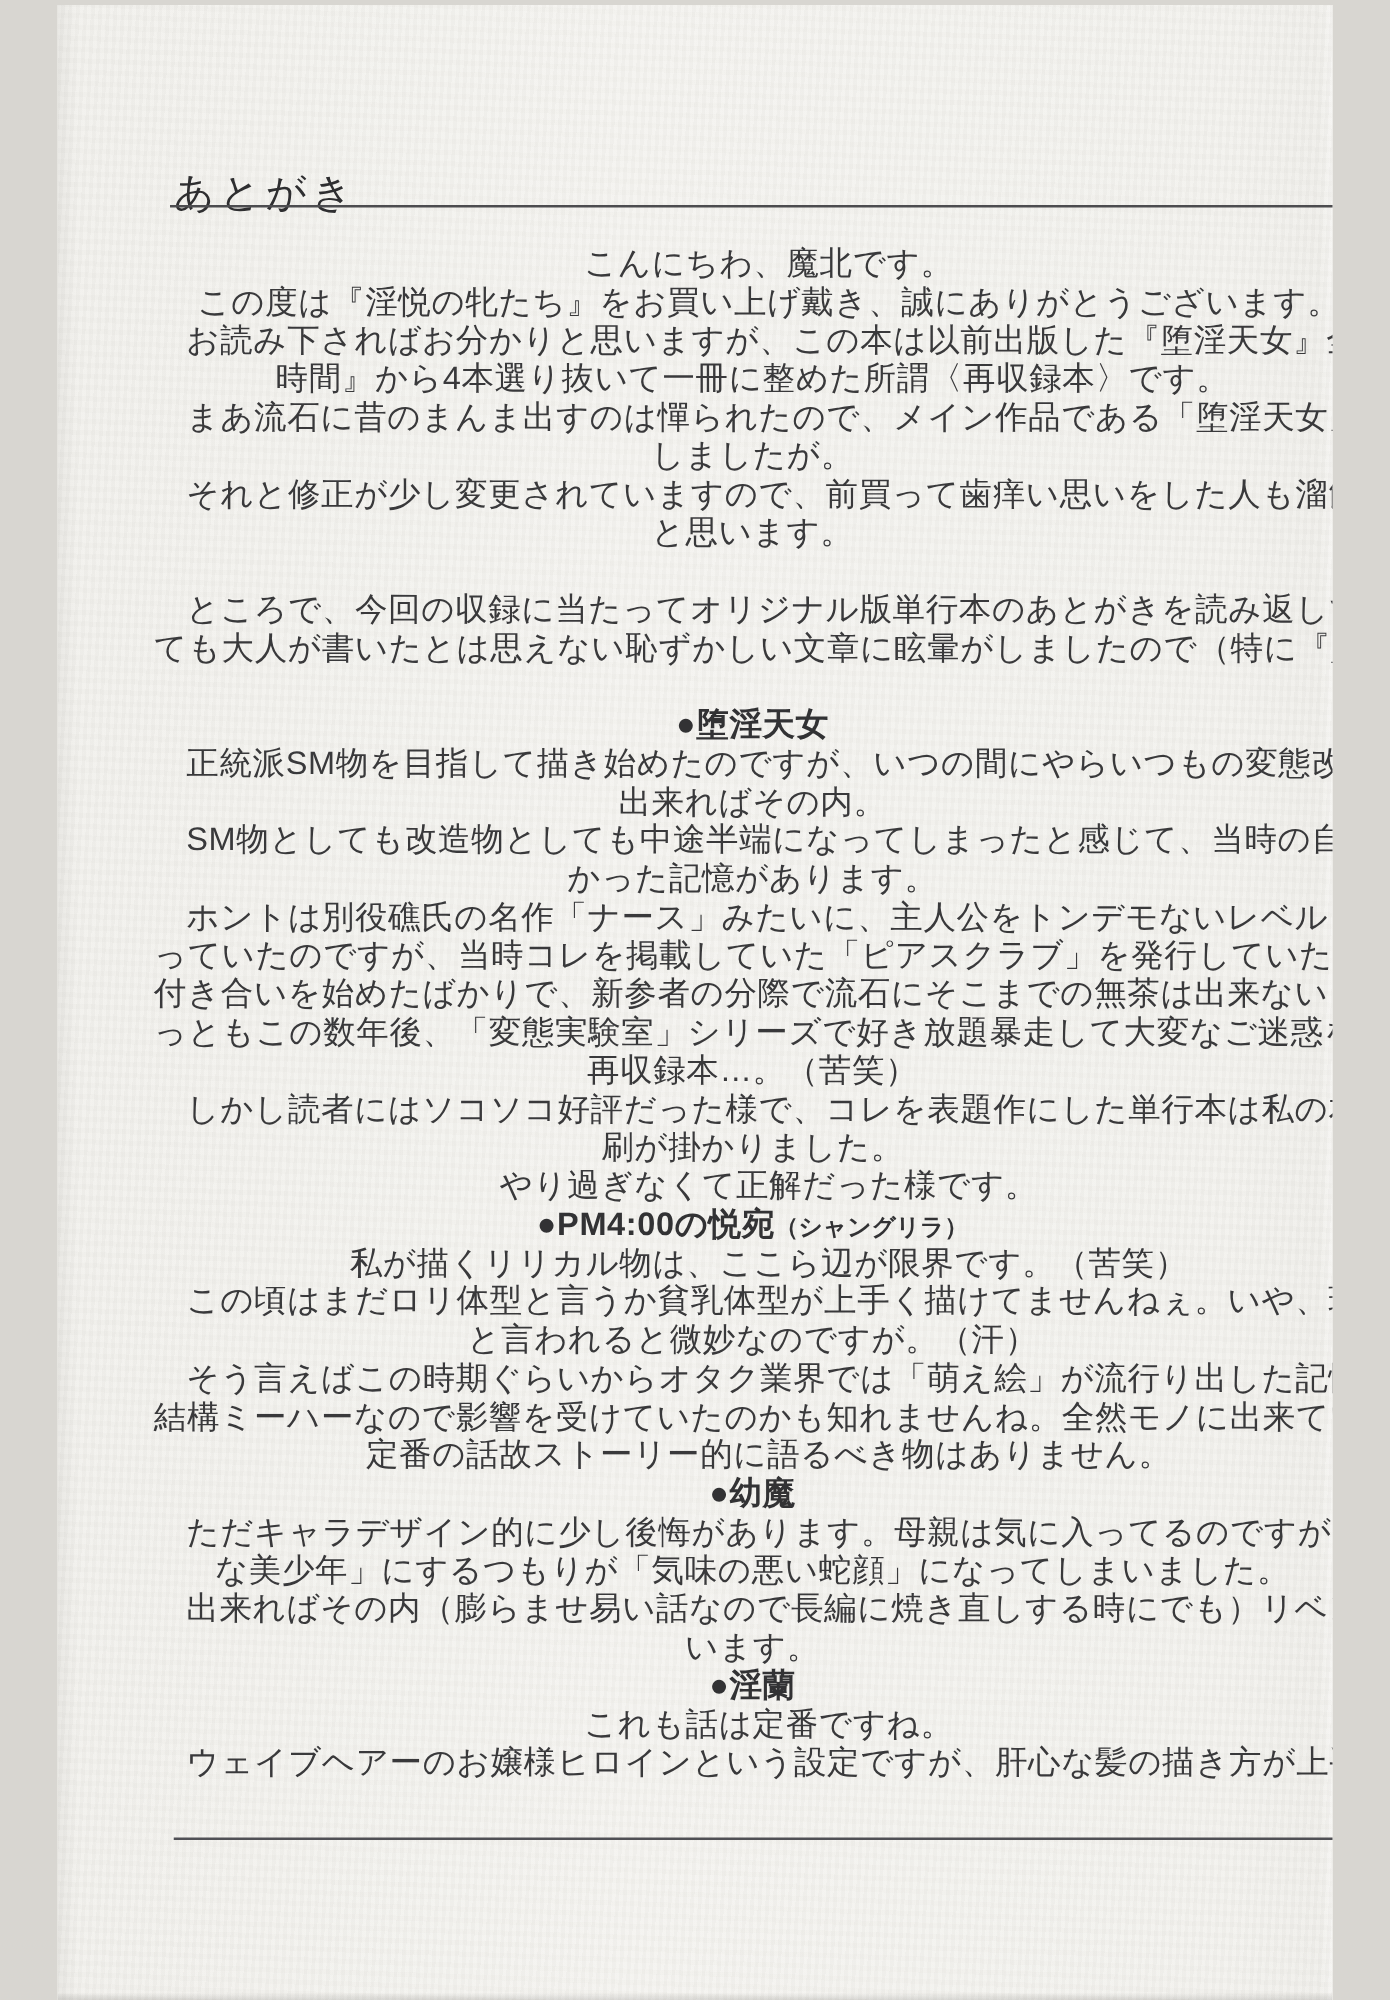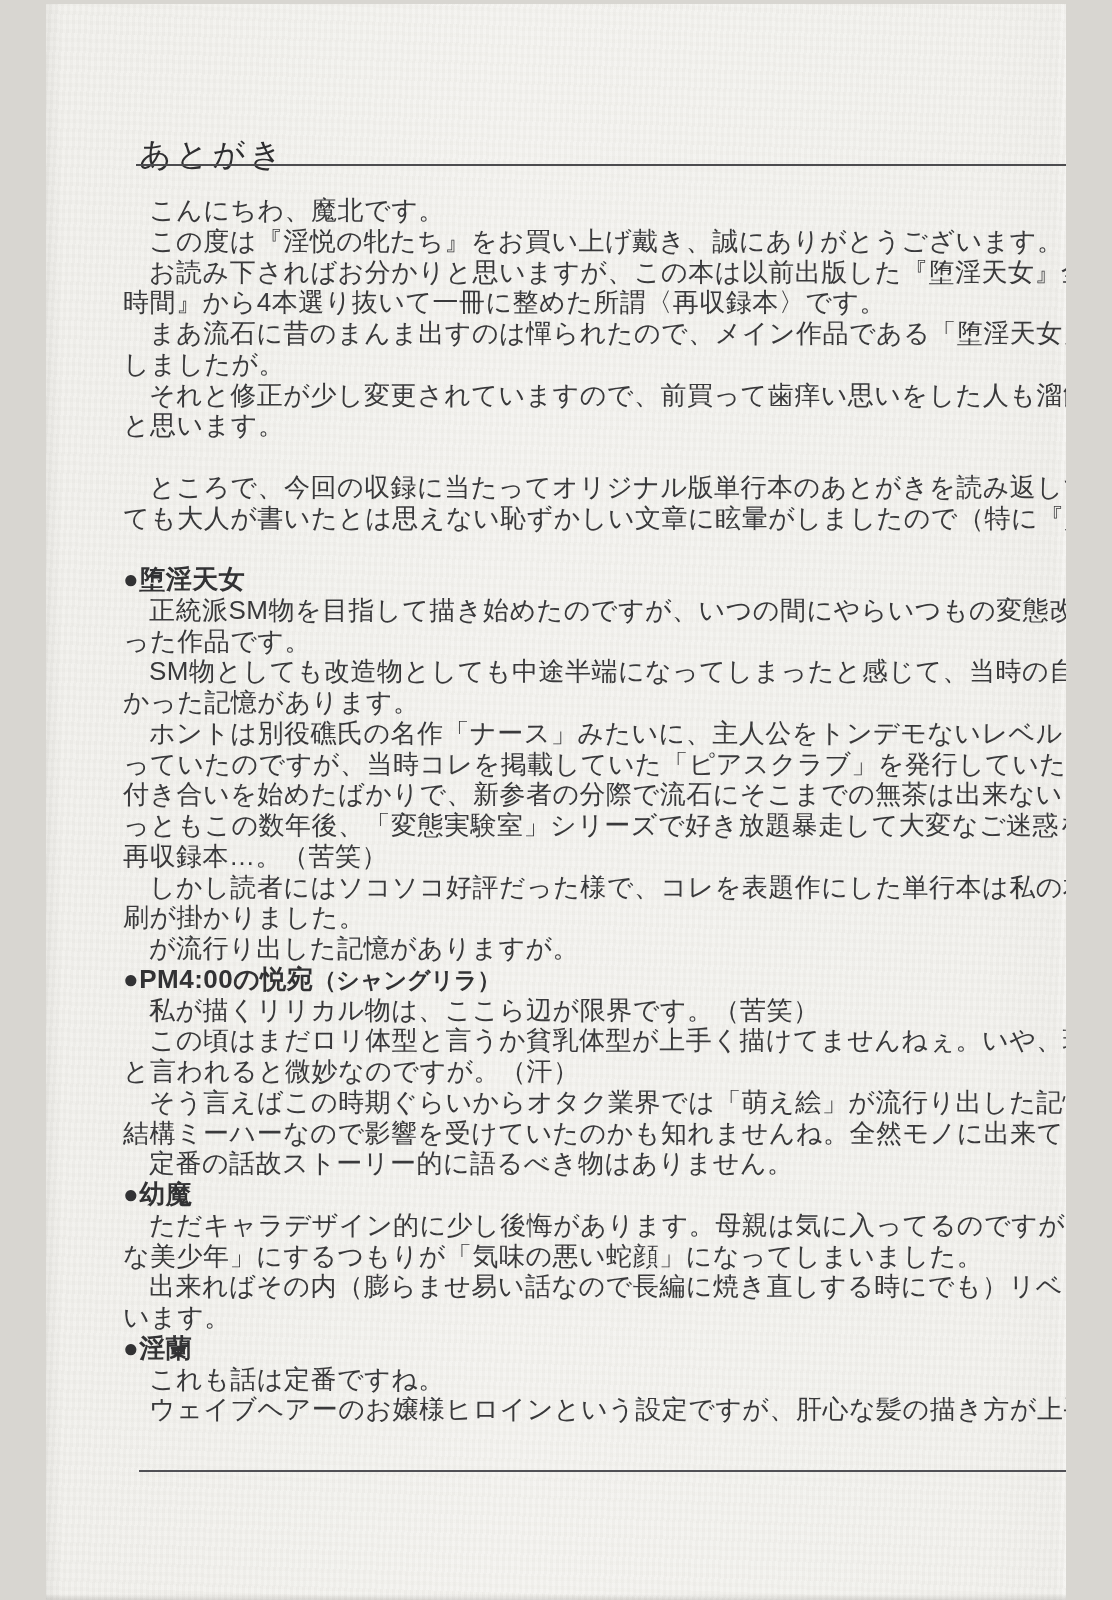--- a/index.html
+++ b/index.html
@@ -35,25 +35,25 @@
   .title-rule{
     position:absolute;left:90px;top:160px;
     width:938px;height:2px;background:#4c4c4f;
   }
   .body-text{
     position:absolute;left:77px;top:191px;
     width:958px;
     font-size:26px;line-height:30.75px;
     letter-spacing:0.5px;
   }
-  .line{white-space:nowrap;height:30.75px;overflow:visible;}
+  .line{white-space:nowrap;height:30.75px;overflow:visible;text-align:center;}
   .line.indent{padding-left:26px;}
   .line.heading{font-weight:600;color:#323234;}
   .line.blank{height:30.75px;}
-  .heading-sub{font-size:23px;letter-spacing:0;}
+  .heading-sub{font-size:19px;letter-spacing:0;}
   .closing-rule{
     position:absolute;left:93px;top:1466px;
     width:936px;height:2px;background:#505055;
   }
 </style>
 </head>
 <body>
 
 <div class="page">
   <div class="paper-grain"></div>
@@ -70,31 +70,31 @@
       <div class="line indent"><span>まあ流石に昔のまんま出すのは憚られたので、メイン作品である「堕淫天女」には少し描き足しを</span></div>
       <div class="line flush"><span>しましたが。</span></div>
       <div class="line indent"><span>それと修正が少し変更されていますので、前買って歯痒い思いをした人も溜飲を下げて戴けるか</span></div>
       <div class="line flush"><span>と思います。</span></div>
       <div class="line blank"></div>
       <div class="line indent"><span>ところで、今回の収録に当たってオリジナル版単行本のあとがきを読み返してみたのですが、と</span></div>
       <div class="line flush"><span>ても大人が書いたとは思えない恥ずかしい文章に眩暈がしましたので（特に『堕淫天女』のあとが</span></div>
       <div class="line blank"></div>
       <div class="line heading"><span>●堕淫天女</span></div>
       <div class="line indent"><span>正統派SM物を目指して描き始めたのですが、いつの間にやらいつもの変態改造物になってしま</span></div>
-      <div class="line flush"><span>った作品です。</span></div>
+      <div class="line flush"><span>出来ればその内。</span></div>
       <div class="line indent"><span>SM物としても改造物としても中途半端になってしまったと感じて、当時の自分的には気に入らな</span></div>
       <div class="line flush"><span>かった記憶があります。</span></div>
       <div class="line indent"><span>ホントは別役礁氏の名作「ナース」みたいに、主人公をトンデモないレベルまで改造したいと思</span></div>
       <div class="line flush"><span>っていたのですが、当時コレを掲載していた「ピアスクラブ」を発行していた東京三世社さんとはお</span></div>
       <div class="line flush"><span>付き合いを始めたばかりで、新参者の分際で流石にそこまでの無茶は出来ないと自粛しました。も</span></div>
       <div class="line flush"><span>っともこの数年後、「変態実験室」シリーズで好き放題暴走して大変なご迷惑を掛け捲る事になる</span></div>
       <div class="line flush"><span>再収録本…。（苦笑）</span></div>
       <div class="line indent"><span>しかし読者にはソコソコ好評だった様で、コレを表題作にした単行本は私の本としては初めて増</span></div>
       <div class="line flush"><span>刷が掛かりました。</span></div>
-      <div class="line indent"><span>が流行り出した記憶がありますが。</span></div>
+      <div class="line indent"><span>やり過ぎなくて正解だった様です。</span></div>
       <div class="line heading"><span>●PM4:00の悦宛</span><span class="heading-sub">（シャングリラ）</span></div>
       <div class="line indent"><span>私が描くリリカル物は、ここら辺が限界です。（苦笑）</span></div>
       <div class="line indent"><span>この頃はまだロリ体型と言うか貧乳体型が上手く描けてませんねぇ。いや、現在は描けるのか?</span></div>
       <div class="line flush"><span>と言われると微妙なのですが。（汗）</span></div>
       <div class="line indent"><span>そう言えばこの時期ぐらいからオタク業界では「萌え絵」が流行り出した記憶がありますが、私は</span></div>
       <div class="line flush"><span>結構ミーハーなので影響を受けていたのかも知れませんね。全然モノに出来ていませんが。</span></div>
       <div class="line indent"><span>定番の話故ストーリー的に語るべき物はありません。</span></div>
       <div class="line heading"><span>●幼魔</span></div>
       <div class="line indent"><span>ただキャラデザイン的に少し後悔があります。母親は気に入ってるのですが、息子の方が「冷酷</span></div>
       <div class="line flush"><span>な美少年」にするつもりが「気味の悪い蛇顔」になってしまいました。</span></div>

